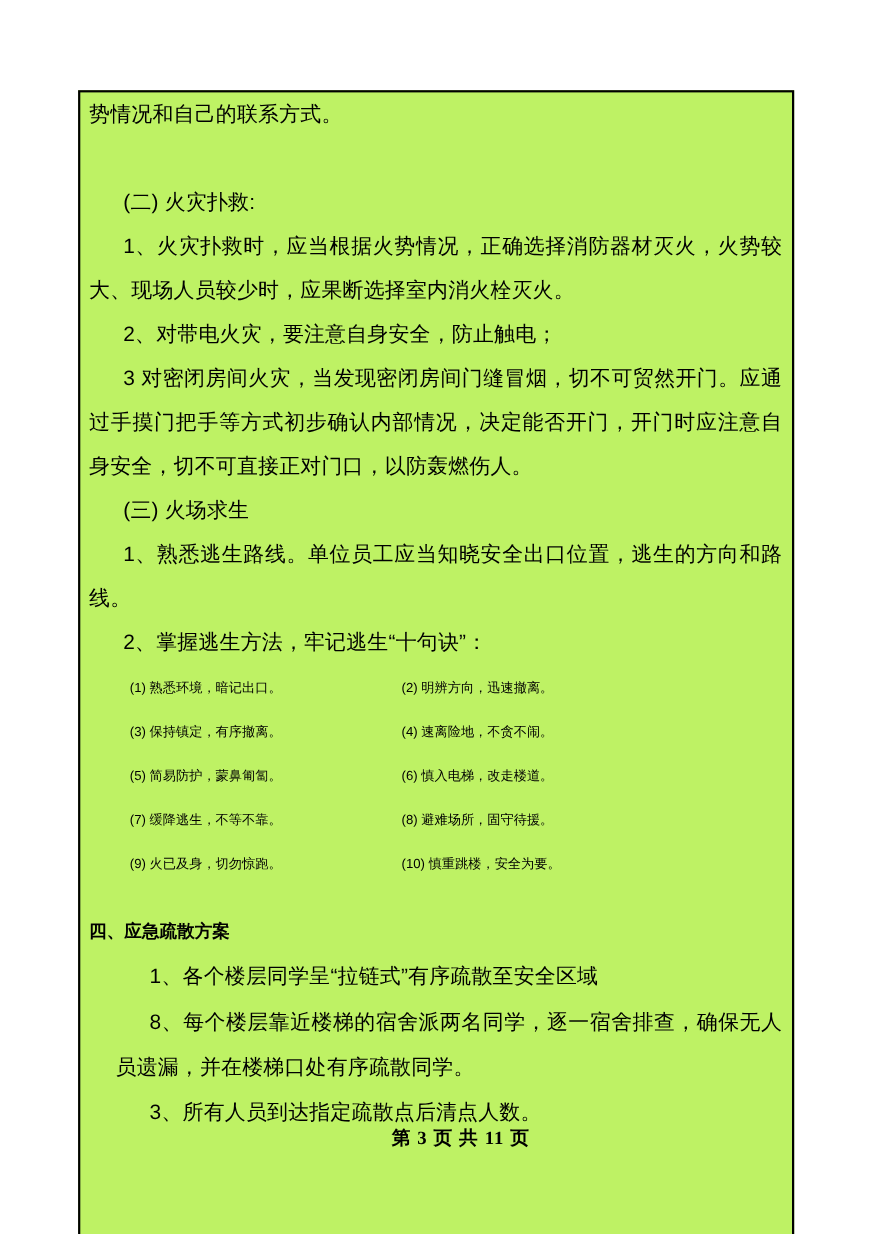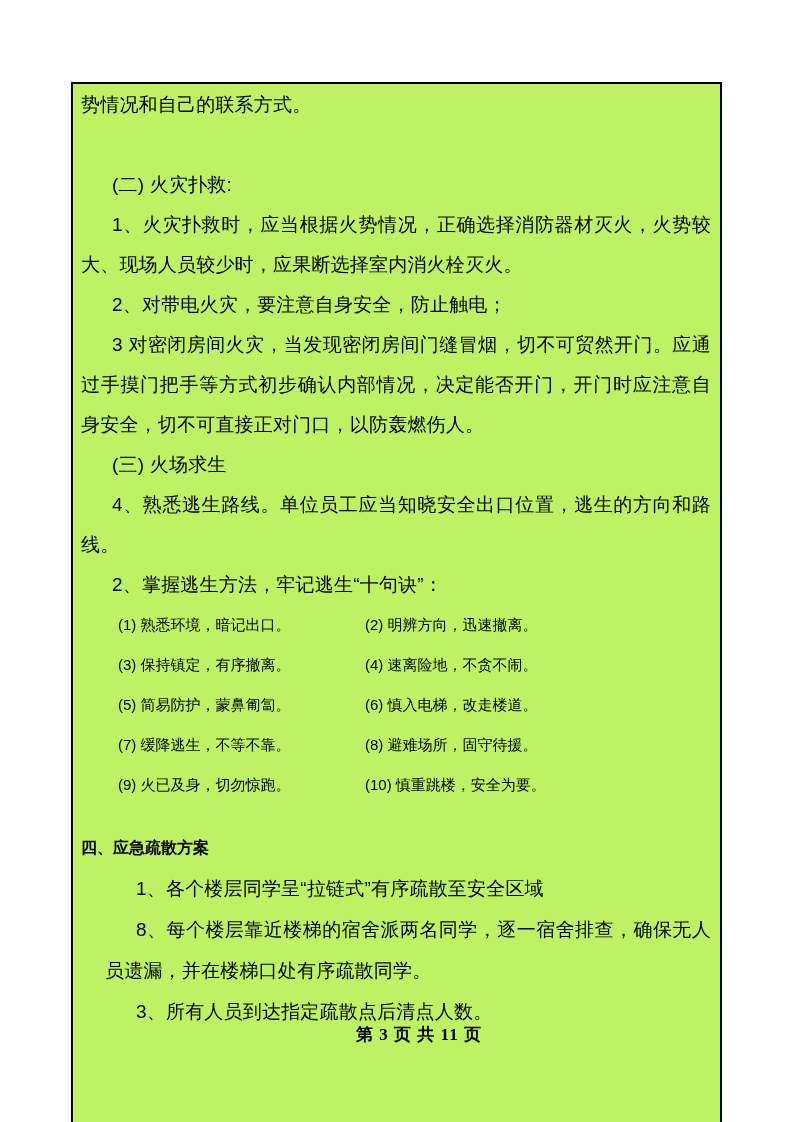--- a/index.html
+++ b/index.html
@@ -23,21 +23,21 @@
   p.line {
     font-size: 19px;
     line-height: 40px;
     text-align: justify;
     letter-spacing: 0.2px;
   }
   p.indent { text-indent: 31px; }
   .spacer { height: 40px; }
   .rule-row {
     display: flex;
-    font-size: 15px;
+    font-size: 12px;
     line-height: 40px;
   }
   .rule-left {
     padding-left: 37px;
     width: 284px;
     flex: 0 0 284px;
   }
   .rule-right { flex: 1; }
   .sec-heading {
     font-weight: bold;
@@ -67,21 +67,21 @@
   <p class="line">势情况和自己的联系方式。</p>
 
   <div class="spacer"></div>
 
   <p class="line indent">(二) 火灾扑救:</p>
   <p class="line indent">1、火灾扑救时，应当根据火势情况，正确选择消防器材灭火，火势较大、现场人员较少时，应果断选择室内消火栓灭火。</p>
   <p class="line indent">2、对带电火灾，要注意自身安全，防止触电；</p>
   <p class="line indent">3 对密闭房间火灾，当发现密闭房间门缝冒烟，切不可贸然开门。应通过手摸门把手等方式初步确认内部情况，决定能否开门，开门时应注意自身安全，切不可直接正对门口，以防轰燃伤人。</p>
 
   <p class="line indent">(三) 火场求生</p>
-  <p class="line indent">4、熟悉逃生路线。单位员工应当知晓安全出口位置，逃生的方向和路线。</p>
+  <p class="line indent">1、熟悉逃生路线。单位员工应当知晓安全出口位置，逃生的方向和路线。</p>
   <p class="line indent">2、掌握逃生方法，牢记逃生“十句诀”：</p>
 
   <div class="rule-row">
     <span class="rule-left">(1) 熟悉环境，暗记出口。</span>
     <span class="rule-right">(2) 明辨方向，迅速撤离。</span>
   </div>
   <div class="rule-row">
     <span class="rule-left">(3) 保持镇定，有序撤离。</span>
     <span class="rule-right">(4) 速离险地，不贪不闹。</span>
   </div>

